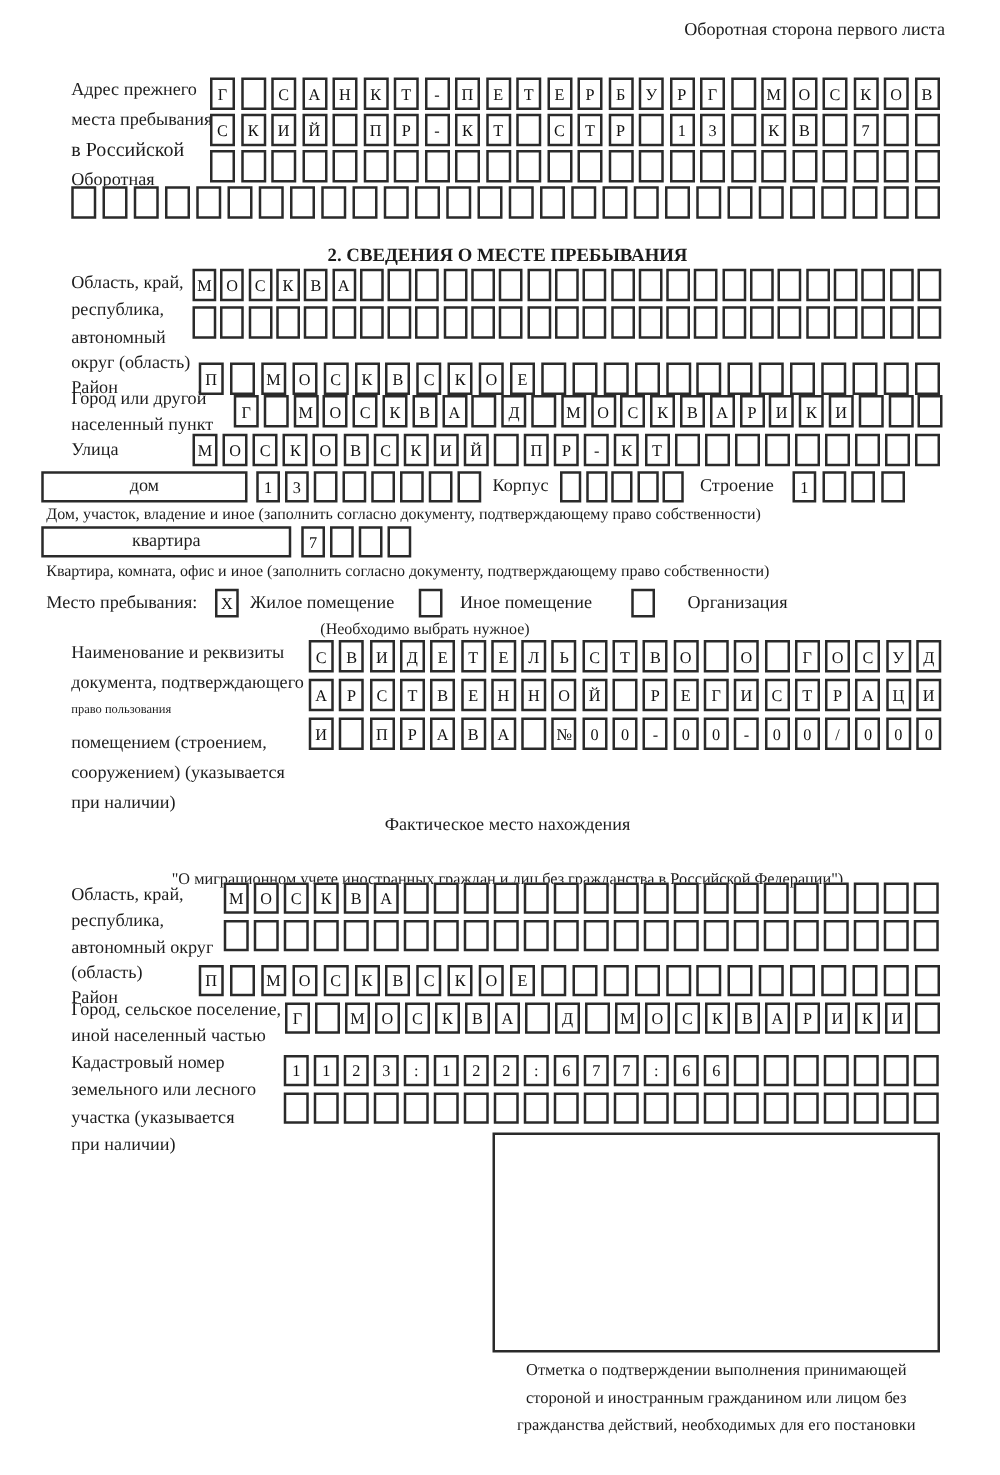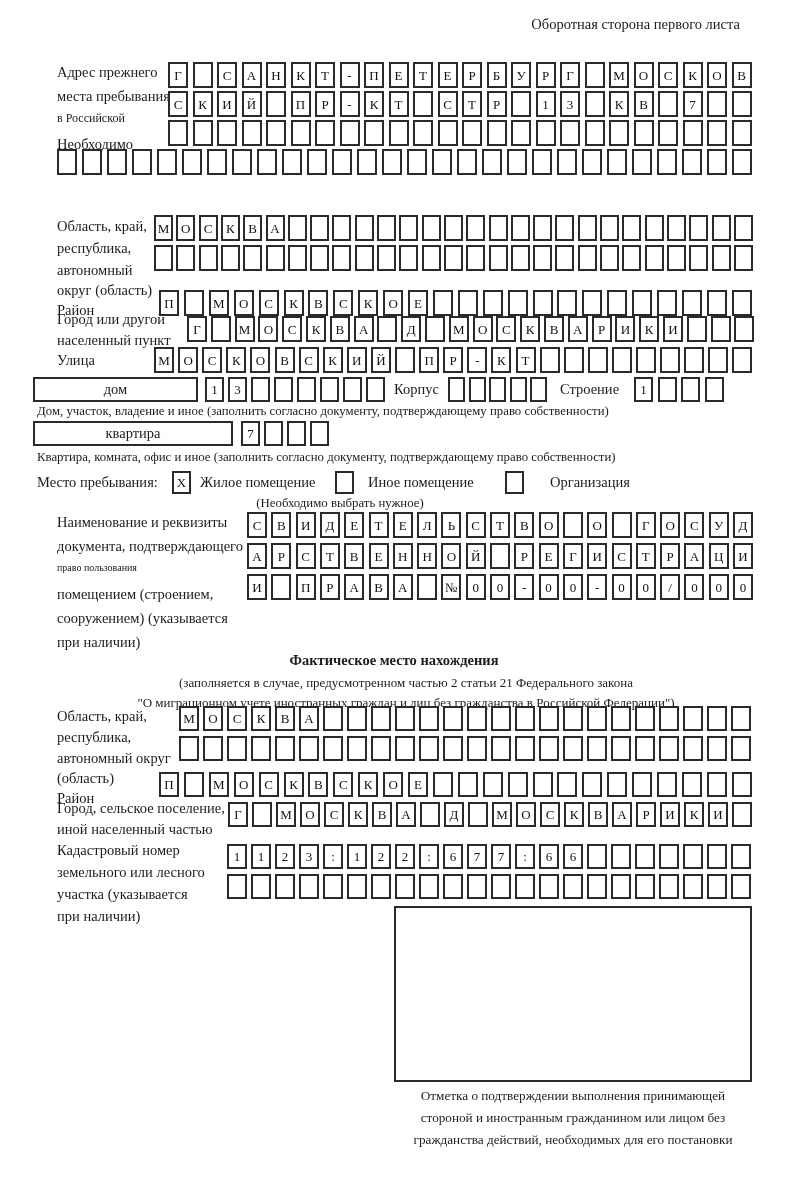--- a/index.html
+++ b/index.html
@@ -21,25 +21,26 @@
     position:absolute;box-sizing:border-box;border:2px solid #2a2a2a;background:#fff;
     display:flex;align-items:center;justify-content:center;
     font-size:14.5px;color:#1c1c1c;
   }
   .stamp{position:absolute;box-sizing:border-box;border:2px solid #2a2a2a;background:#fff;}
 </style>
 </head>
 <body>
 
 <div id="page">
-    <div class="txt right" style="left: 440px; top: 16px; width: 300px; font-size: 14.5px; text-align: right;">Оборотная сторона первого листа</div>
+    <div class="txt right" style="left: 456px; top: 16px; width: 300px; font-size: 14.5px; text-align: right;">Оборотная сторона первого листа</div>
     <div class="txt" style="left: 57px; top: 64px; font-size: 14.5px;">Адрес прежнего</div>
     <div class="txt" style="left: 57px; top: 88px; font-size: 14.5px;">места пребывания</div>
-    <div class="txt" style="left: 57px; top: 112px; font-size: 12px;">в Российской</div>
-    <div class="txt" style="left: 57px; top: 136px; font-size: 14.5px;">Необходимо</div>
+    <div class="txt" style="left: 57px; top: 112px; font-size: 16px;">в Российской</div>
+    <div class="txt" style="left: 57px; top: 136px; font-size: 14.5px;">Оборотная</div>
+    <div class="txt center" style="left: 100px; top: 197px; width: 612px; font-size: 15px; font-weight: bold;">2. СВЕДЕНИЯ О МЕСТЕ ПРЕБЫВАНИЯ</div>
     <div class="txt" style="left: 57px; top: 218px; font-size: 14.5px;">Область, край,</div>
     <div class="txt" style="left: 57px; top: 240px; font-size: 14.5px;">республика,</div>
     <div class="txt" style="left: 57px; top: 262px; font-size: 14.5px;">автономный</div>
     <div class="txt" style="left: 57px; top: 282px; font-size: 14.5px;">округ (область)</div>
     <div class="txt" style="left: 57px; top: 302px; font-size: 14.5px;">Район</div>
     <div class="txt" style="left: 57px; top: 311px; font-size: 14.5px;">Город или другой</div>
     <div class="txt" style="left: 57px; top: 332px; font-size: 14.5px;">населенный пункт</div>
     <div class="txt" style="left: 57px; top: 352px; font-size: 14.5px;">Улица</div>
     <div class="txt" style="left: 394px; top: 381px; font-size: 14.5px;">Корпус</div>
     <div class="txt" style="left: 560px; top: 381px; font-size: 14.5px;">Строение</div>
@@ -49,22 +50,21 @@
     <div class="txt" style="left: 200px; top: 474px; font-size: 14.5px;">Жилое помещение</div>
     <div class="txt" style="left: 368px; top: 474px; font-size: 14.5px;">Иное помещение</div>
     <div class="txt" style="left: 550px; top: 474px; font-size: 14.5px;">Организация</div>
     <div class="txt center" style="left: 240px; top: 496px; width: 200px; font-size: 12.8px;">(Необходимо выбрать нужное)</div>
     <div class="txt" style="left: 57px; top: 514px; font-size: 14.5px;">Наименование и реквизиты</div>
     <div class="txt" style="left: 57px; top: 538px; font-size: 14.5px;">документа, подтверждающего</div>
     <div class="txt" style="left: 57px; top: 562px; font-size: 10px;">право пользования</div>
     <div class="txt" style="left: 57px; top: 586px; font-size: 14.5px;">помещением (строением,</div>
     <div class="txt" style="left: 57px; top: 610px; font-size: 14.5px;">сооружением) (указывается</div>
     <div class="txt" style="left: 57px; top: 634px; font-size: 14.5px;">при наличии)</div>
-    <div class="txt center" style="left: 88px; top: 652px; width: 612px; font-size: 14.5px; font-weight: bold;">Фактическое место нахождения</div>
-    <div class="txt center" style="left: 50px; top: 676px; width: 712px; font-size: 13px;">(заполняется в случае, предусмотренном частью 2 статьи 21 Федерального закона</div>
+    <div class="txt center" style="left: 100px; top: 652px; width: 612px; font-size: 14.5px; font-weight: normal;">Фактическое место нахождения</div>
     <div class="txt center" style="left: 50px; top: 696px; width: 712px; font-size: 13px;">"О миграционном учете иностранных граждан и лиц без гражданства в Российской Федерации")</div>
     <div class="txt" style="left: 57px; top: 708px; font-size: 14.5px;">Область, край,</div>
     <div class="txt" style="left: 57px; top: 729px; font-size: 14.5px;">республика,</div>
     <div class="txt" style="left: 57px; top: 750px; font-size: 14.5px;">автономный округ</div>
     <div class="txt" style="left: 57px; top: 770px; font-size: 14.5px;">(область)</div>
     <div class="txt" style="left: 57px; top: 790px; font-size: 14.5px;">Район</div>
     <div class="txt" style="left: 57px; top: 800px; font-size: 14.5px;">Город, сельское поселение,</div>
     <div class="txt" style="left: 57px; top: 821px; font-size: 14.5px;">иной населенный частью</div>
     <div class="txt" style="left: 57px; top: 842px; font-size: 14.5px;">Кадастровый номер</div>
     <div class="txt" style="left: 57px; top: 864px; font-size: 14.5px;">земельного или лесного</div>

